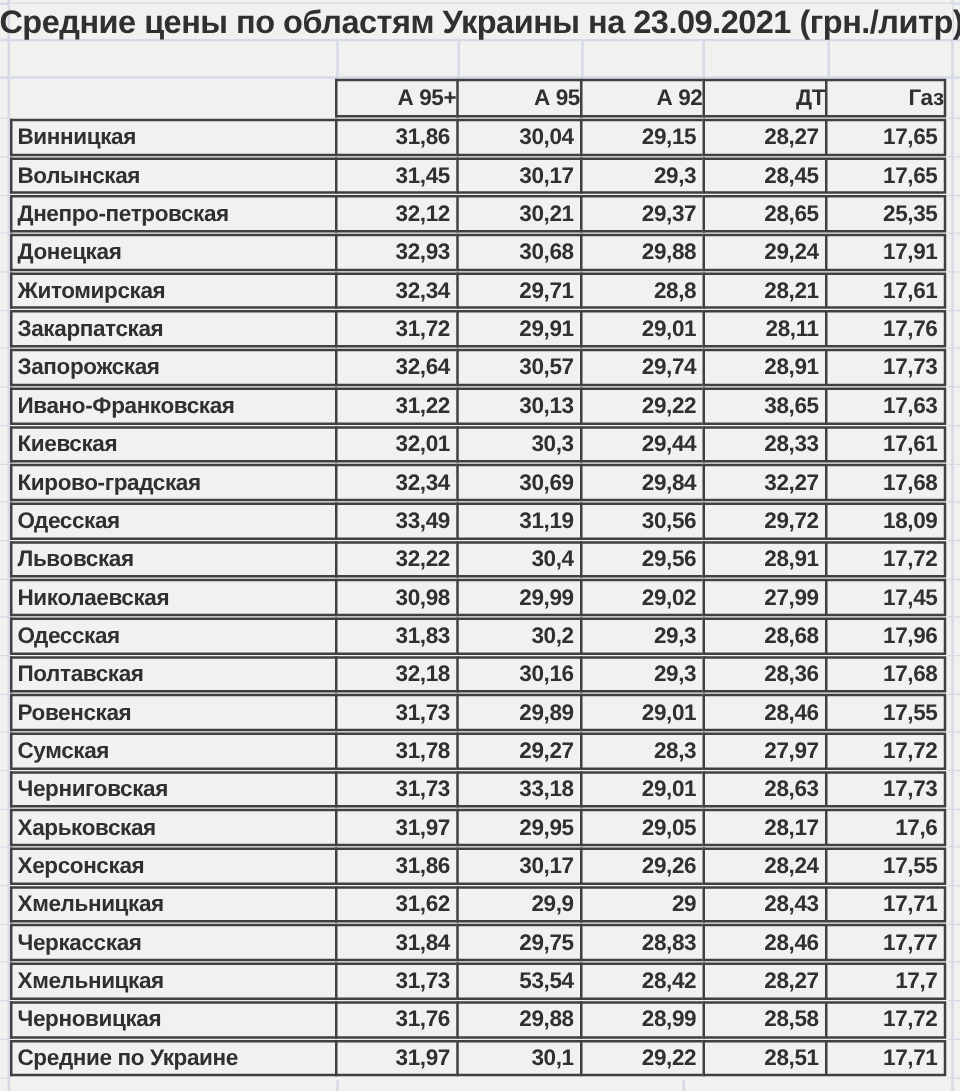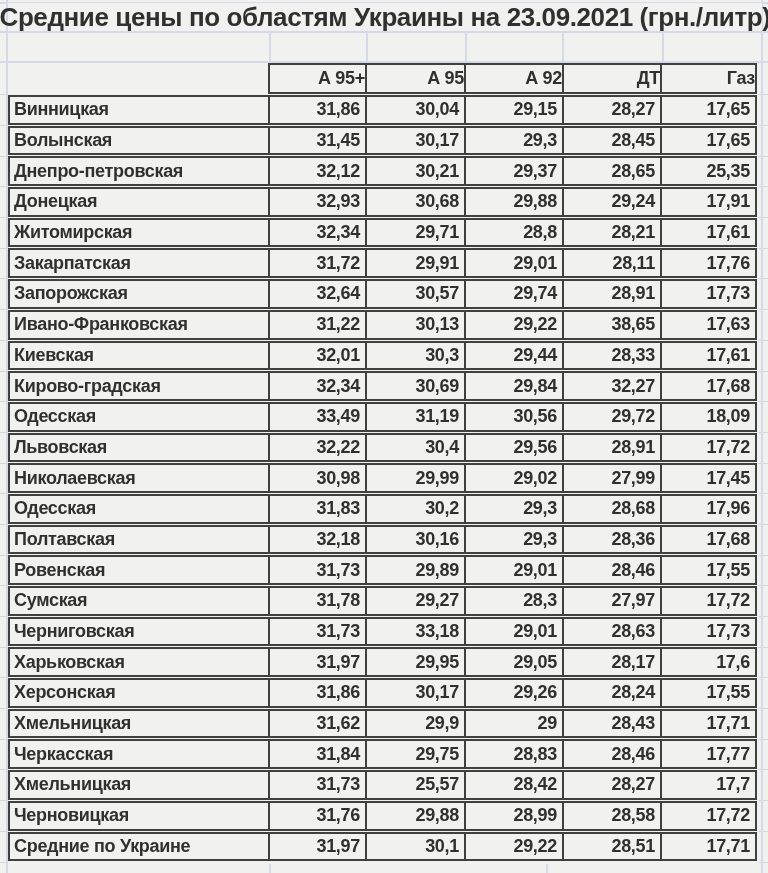--- a/index.html
+++ b/index.html
@@ -284,21 +284,21 @@
           <td class="region">Черкасская</td>
           <td class="num">31,84</td>
           <td class="num">29,75</td>
           <td class="num">28,83</td>
           <td class="num">28,46</td>
           <td class="num last">17,77</td>
         </tr>
         <tr>
           <td class="region">Хмельницкая</td>
           <td class="num">31,73</td>
-          <td class="num">25,57</td>
+          <td class="num">53,54</td>
           <td class="num">28,42</td>
           <td class="num">28,27</td>
           <td class="num last">17,7</td>
         </tr>
         <tr>
           <td class="region">Черновицкая</td>
           <td class="num">31,76</td>
           <td class="num">29,88</td>
           <td class="num">28,99</td>
           <td class="num">28,58</td>

